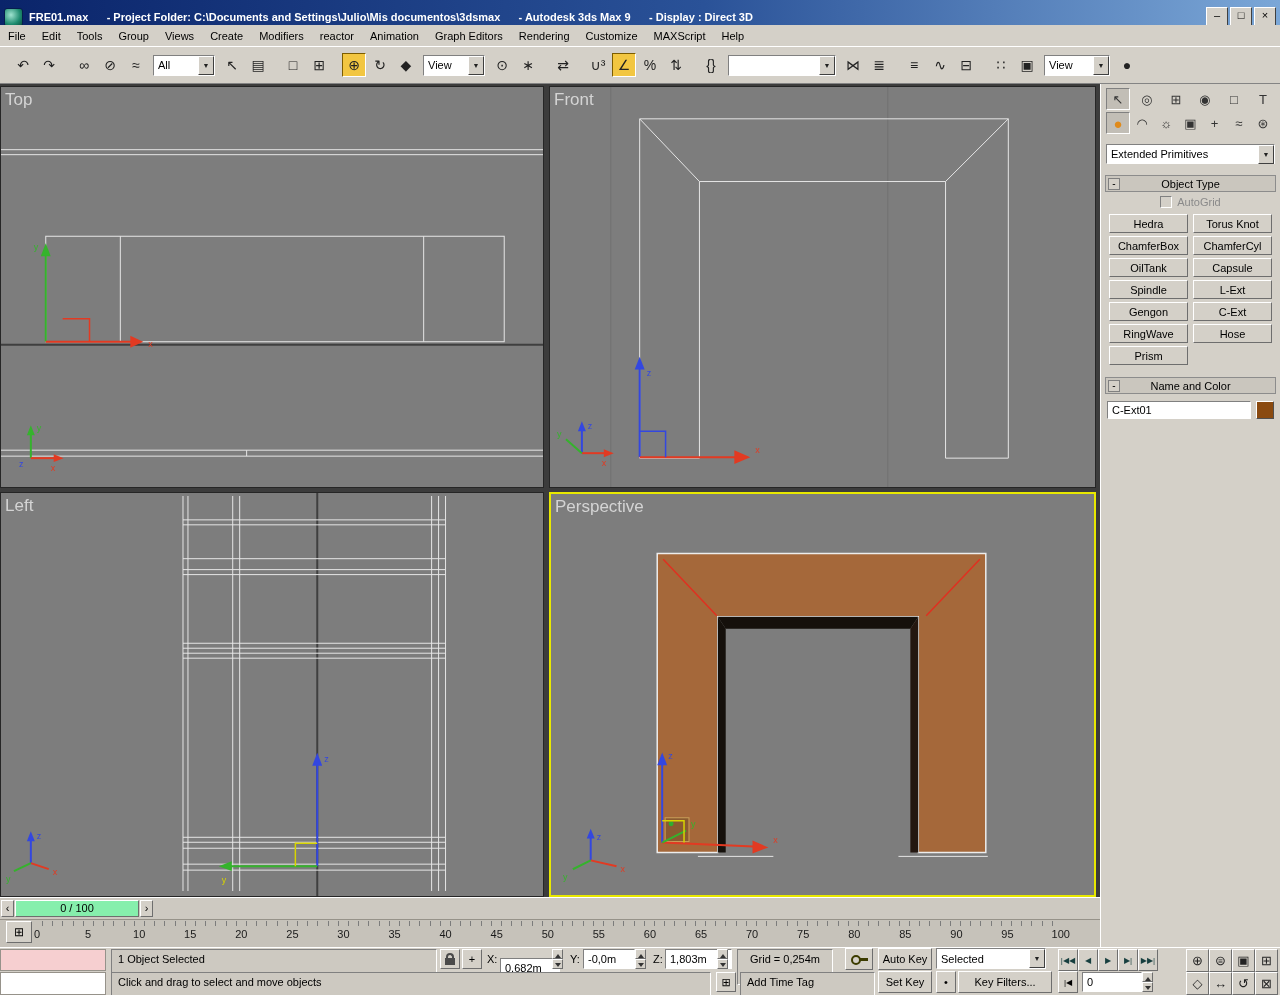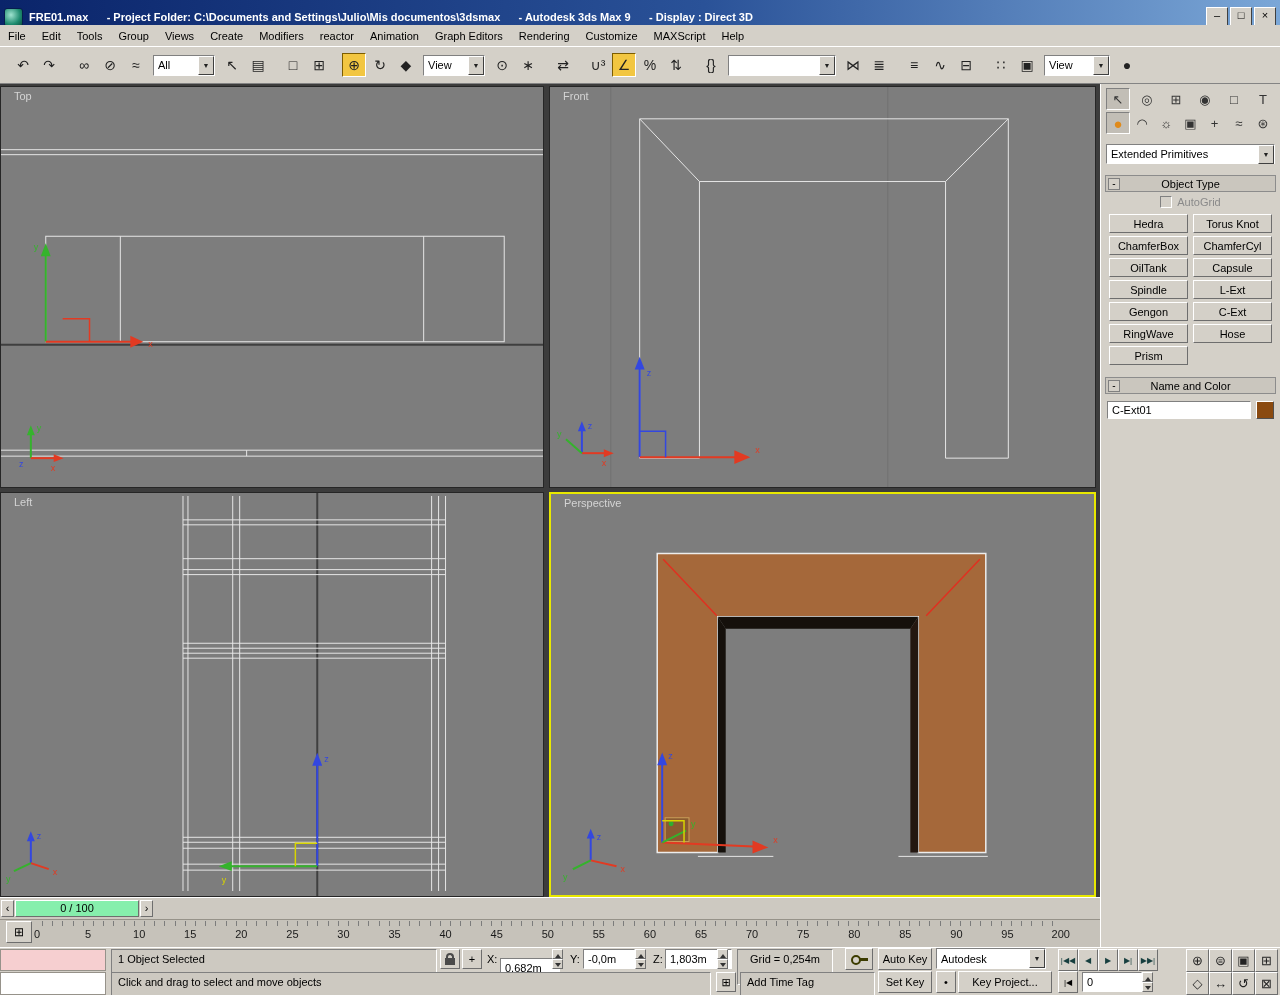--- a/index.html
+++ b/index.html
@@ -17,21 +17,21 @@
   .tb-btn{width:24px;height:24px;display:flex;align-items:center;justify-content:center;font-size:14px;color:#222;margin:0 1px;box-sizing:border-box}
   .tb-btn[data-state="active"]{background:var(--accent,#f2c641);border:1px solid;border-color:#7c5c00 #fff #fff #7c5c00}
   .tb-sep{width:9px;height:24px}
   .dd{height:21px;background:#fff;border:1px solid;border-color:#808080 #fff #fff #808080;display:flex;align-items:center;margin:12px 4px;box-sizing:border-box}
   .dd-val{flex:1;padding:0 4px;overflow:hidden;white-space:nowrap}
   .dd-btn{width:16px;height:19px;background:#d4d0c8;border:1px solid;border-color:#fff #404040 #404040 #fff;font-size:7px;display:flex;align-items:center;justify-content:center;color:#222;box-sizing:border-box}
   
   .viewarea{position:absolute;left:0;top:84px;width:1100px;height:813px;background:#3c3c3c}
   .vp{position:absolute;background:var(--viewport-bg,#7d7d7d);border:1px solid #262626;box-sizing:border-box;overflow:hidden}
   .vp.active{border:2px solid var(--active-border,#e8e800)}
-  .vp-label{position:absolute;left:13px;top:3px;color:#d4d4d4;font-size:11px;z-index:2}
+  .vp-label{position:absolute;left:4px;top:3px;color:#d4d4d4;font-size:17px;z-index:2}
   .vp svg{position:absolute;left:0;top:0;width:100%;height:100%}
   svg text{font:9px "Liberation Sans",sans-serif}
   .w{stroke:#e6e6e6;stroke-width:1;fill:none}
   .dk{stroke:#3f3f3f;stroke-width:2;fill:none}
   .gd{stroke:#717171;stroke-width:1;fill:none}
   .ax-r{stroke:#e23a22;stroke-width:2;fill:none}.fr{fill:#e23a22}
   .ax-g{stroke:#35b32c;stroke-width:2;fill:none}.fg{fill:#35b32c}
   .ax-b{stroke:#3347e0;stroke-width:2;fill:none}.fb{fill:#3347e0}
   .ax-y{stroke:#d8d400;stroke-width:1.5;fill:none}.fy{fill:#d8d400}
   
@@ -494,21 +494,21 @@
         <span class="ruler-num">50</span>
         <span class="ruler-num">55</span>
         <span class="ruler-num">60</span>
         <span class="ruler-num">65</span>
         <span class="ruler-num">70</span>
         <span class="ruler-num">75</span>
         <span class="ruler-num">80</span>
         <span class="ruler-num">85</span>
         <span class="ruler-num">90</span>
         <span class="ruler-num">95</span>
-        <span class="ruler-num">200</span>
+        <span class="ruler-num">100</span>
     </div>
   </div>
   <div class="mini-ce">⊞</div>
 
   <div class="statusbar">
     <div class="listener-pink"></div>
     <div class="listener-white"></div>
 
     <div class="sfield" style="left:111px;top:1px;width:326px">1 Object Selected</div>
     <div class="sbtn" style="left:440px;top:1px;width:20px;height:20px">
@@ -538,21 +538,21 @@
         <i class="up"></i>
         <i class="down"></i>
       </div>
 
     <div class="sfield" style="left:737px;top:1px;width:96px;text-align:center">Grid = 0,254m</div>
     <div class="sbtn" style="left:845px;top:0;width:28px;height:22px">
         <span class="key-icon"></span>
       </div>
     <div class="sbtn" style="left:878px;top:0;width:54px;height:22px">Auto Key</div>
     <div class="dd" style="position:absolute;left:936px;top:0;width:110px;margin:0">
-      <span class="dd-val">Autodesk</span>
+      <span class="dd-val">Selected</span>
       <span class="dd-btn">▼</span>
     </div>
     <div class="pb">
       <div class="pb-btn">
           <span>|◀◀</span>
         </div>
         <div class="pb-btn">
           <span>◀</span>
         </div>
         <div class="pb-btn">
@@ -582,21 +582,21 @@
 
     <div class="sfield" style="left:111px;top:24px;width:600px">Click and drag to select and move objects</div>
     <div class="sbtn" style="left:716px;top:24px;width:20px;height:20px">
         <span>⊞</span>
       </div>
     <div class="sfield" style="left:740px;top:24px;width:135px">Add Time Tag</div>
     <div class="sbtn" style="left:878px;top:23px;width:54px;height:22px">Set Key</div>
     <div class="sbtn" style="left:936px;top:23px;width:20px;height:22px">
         <span>•</span>
       </div>
-    <div class="sbtn" style="left:958px;top:23px;width:94px;height:22px">Key Project...</div>
+    <div class="sbtn" style="left:958px;top:23px;width:94px;height:22px">Key Filters...</div>
     <div class="sbtn" style="left:1058px;top:23px;width:20px;height:22px;font-size:8px">
         <span>|◀</span>
       </div>
     <div class="wfield" style="left:1082px;top:24px;width:60px">0</div>
     <div class="spin" style="left:1142px;top:24px">
         <i class="up"></i>
         <i class="down"></i>
       </div>
     <div class="nav" style="left:1186px;top:24px">
       <div class="nav-btn">

